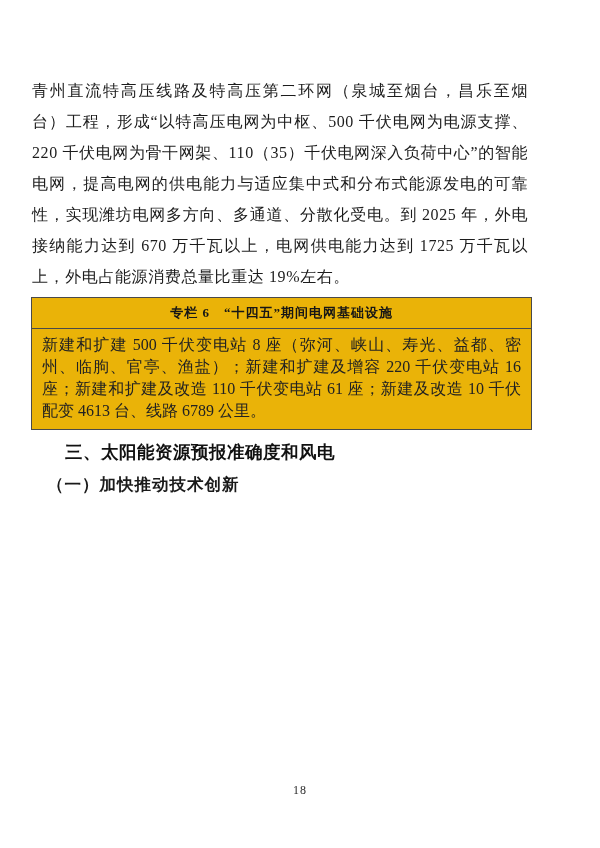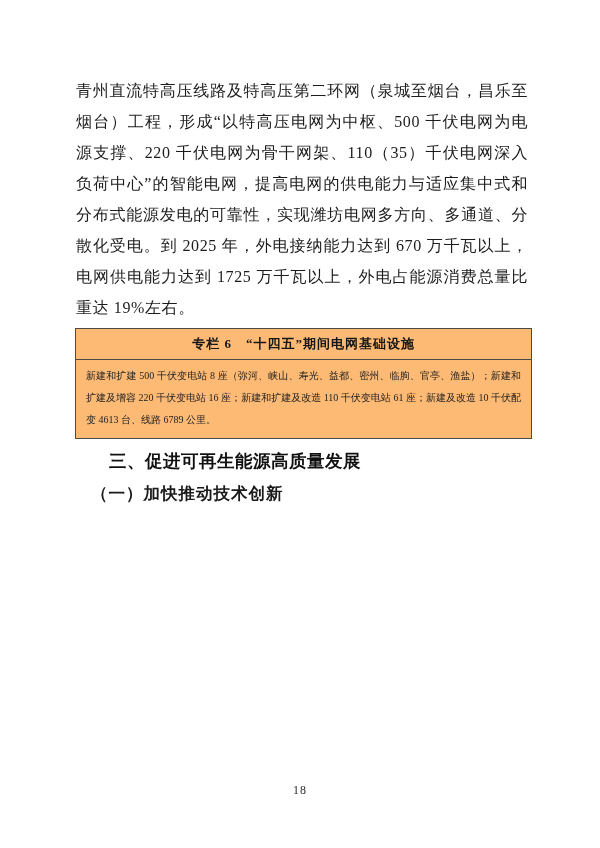--- a/index.html
+++ b/index.html
@@ -6,51 +6,51 @@
     margin: 0;
     padding: 0;
     background: #ffffff;
   }
   .page {
     width: 600px;
     height: 848px;
     box-sizing: border-box;
     position: relative;
     background: #ffffff;
-    padding: 75px 72px 0 76px;
+    padding: 75px 72px 0 32px;
     font-family: "Liberation Serif", "DejaVu Serif", serif;
     color: #1c1c1c;
     overflow: hidden;
   }
   .body-text {
     margin: 0;
     font-size: 16px;
     line-height: 31px;
     text-align: justify;
     letter-spacing: 0.6px;
   }
   .indent-2em {
     text-indent: 2em;
   }
   .callout-box {
     margin: 5px -4px 0 -1px;
     border: 1px solid #4a4a4a;
-    background: #fdba74;
+    background: #eab308;
   }
   .callout-box .box-header {
     font-size: 13px;
     font-weight: 700;
     text-align: center;
     padding: 6px 4px;
     border-bottom: 1px solid #4a4a4a;
     letter-spacing: 1px;
     color: #161616;
   }
   .callout-box .box-body {
-    font-size: 10px;
+    font-size: 16px;
     line-height: 22px;
     padding: 5px 10px 7px 10px;
     text-align: justify;
     color: #222222;
   }
   .section-heading {
     margin: 9px 0 0 33px;
     font-family: "Liberation Sans", "DejaVu Sans", sans-serif;
     font-size: 17.5px;
     font-weight: 700;
@@ -85,20 +85,20 @@
 
 <div class="page">
 
   <p class="body-text">青州直流特高压线路及特高压第二环网（泉城至烟台，昌乐至烟台）工程，形成“以特高压电网为中枢、500 千伏电网为电源支撑、220 千伏电网为骨干网架、110（35）千伏电网深入负荷中心”的智能电网，提高电网的供电能力与适应集中式和分布式能源发电的可靠性，实现潍坊电网多方向、多通道、分散化受电。到 2025 年，外电接纳能力达到 670 万千瓦以上，电网供电能力达到 1725 万千瓦以上，外电占能源消费总量比重达 19%左右。</p>
 
   <div class="callout-box">
     <div class="box-header">专栏 6　“十四五”期间电网基础设施</div>
     <div class="box-body">新建和扩建 500 千伏变电站 8 座（弥河、峡山、寿光、益都、密州、临朐、官亭、渔盐）；新建和扩建及增容 220 千伏变电站 16 座；新建和扩建及改造 110 千伏变电站 61 座；新建及改造 10 千伏配变 4613 台、线路 6789 公里。</div>
   </div>
 
-  <h2 class="section-heading">三、促进可再生能源高质量发展</h2>
+  <h2 class="section-heading">三、太阳能资源预报准确度和风电</h2>
 
   <h3 class="subsection-heading">（一）加快推动技术创新</h3>
 
 
   <div class="page-number">18</div>
 
 </div>
 
 </body></html>

